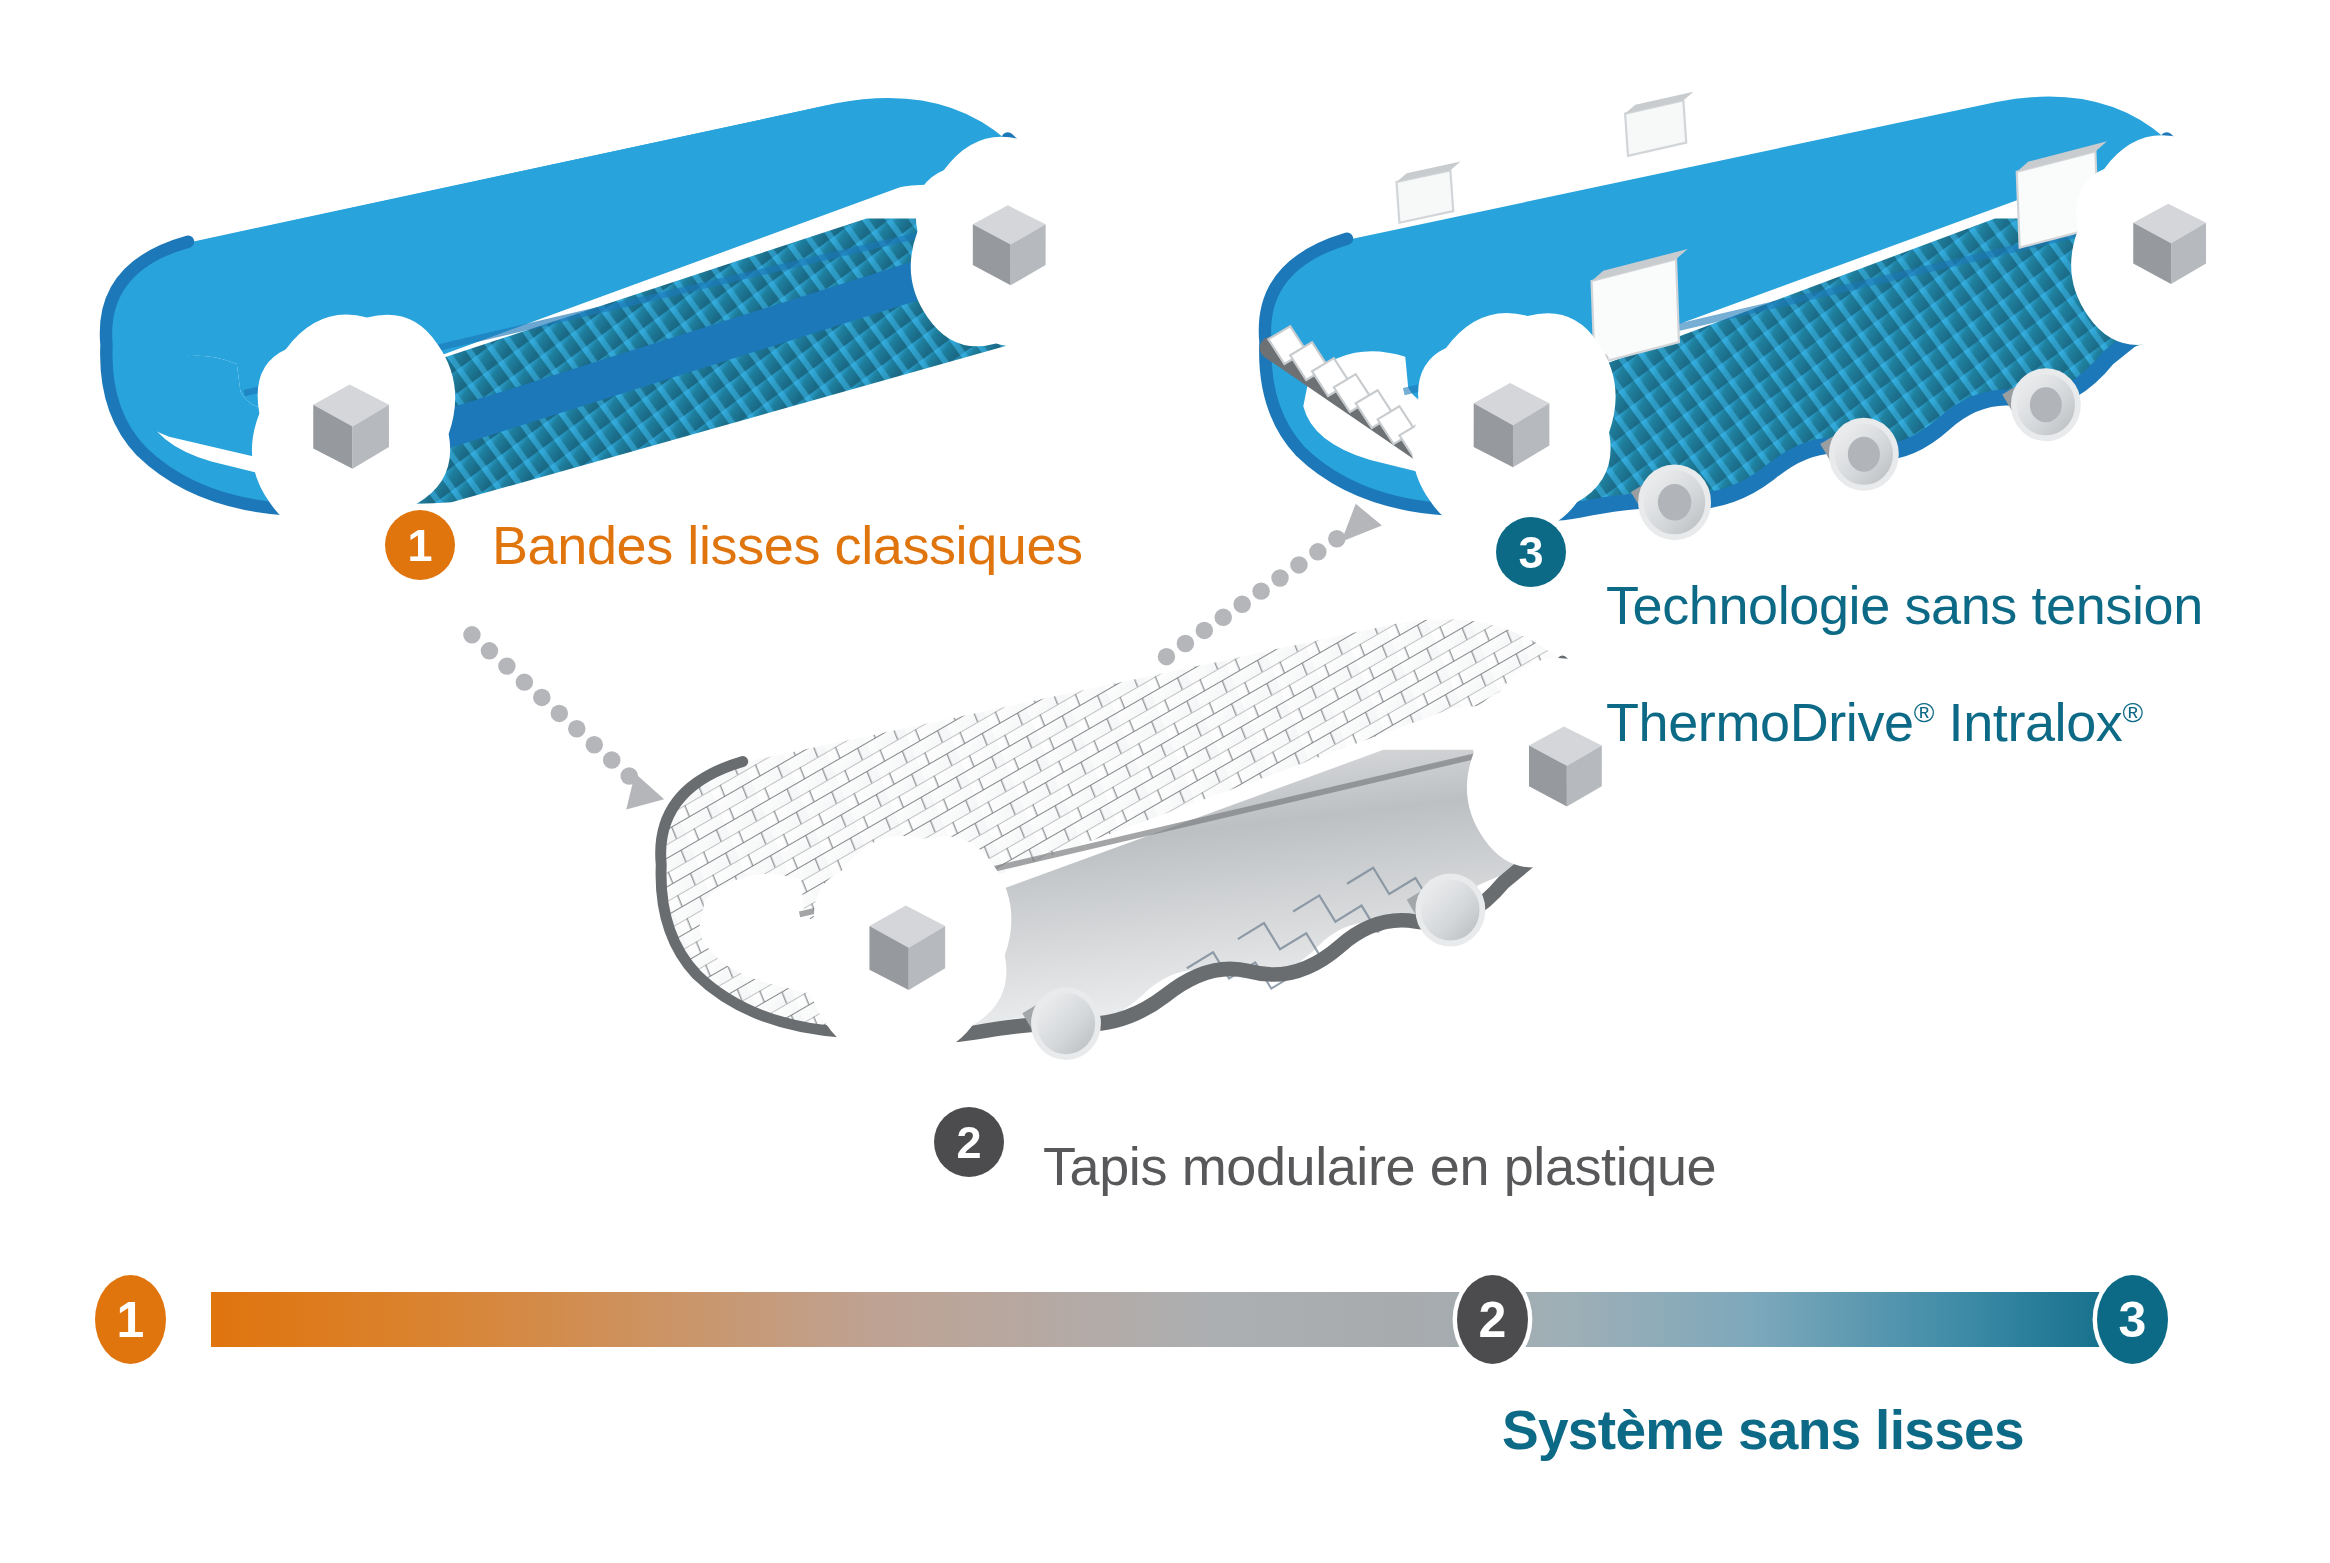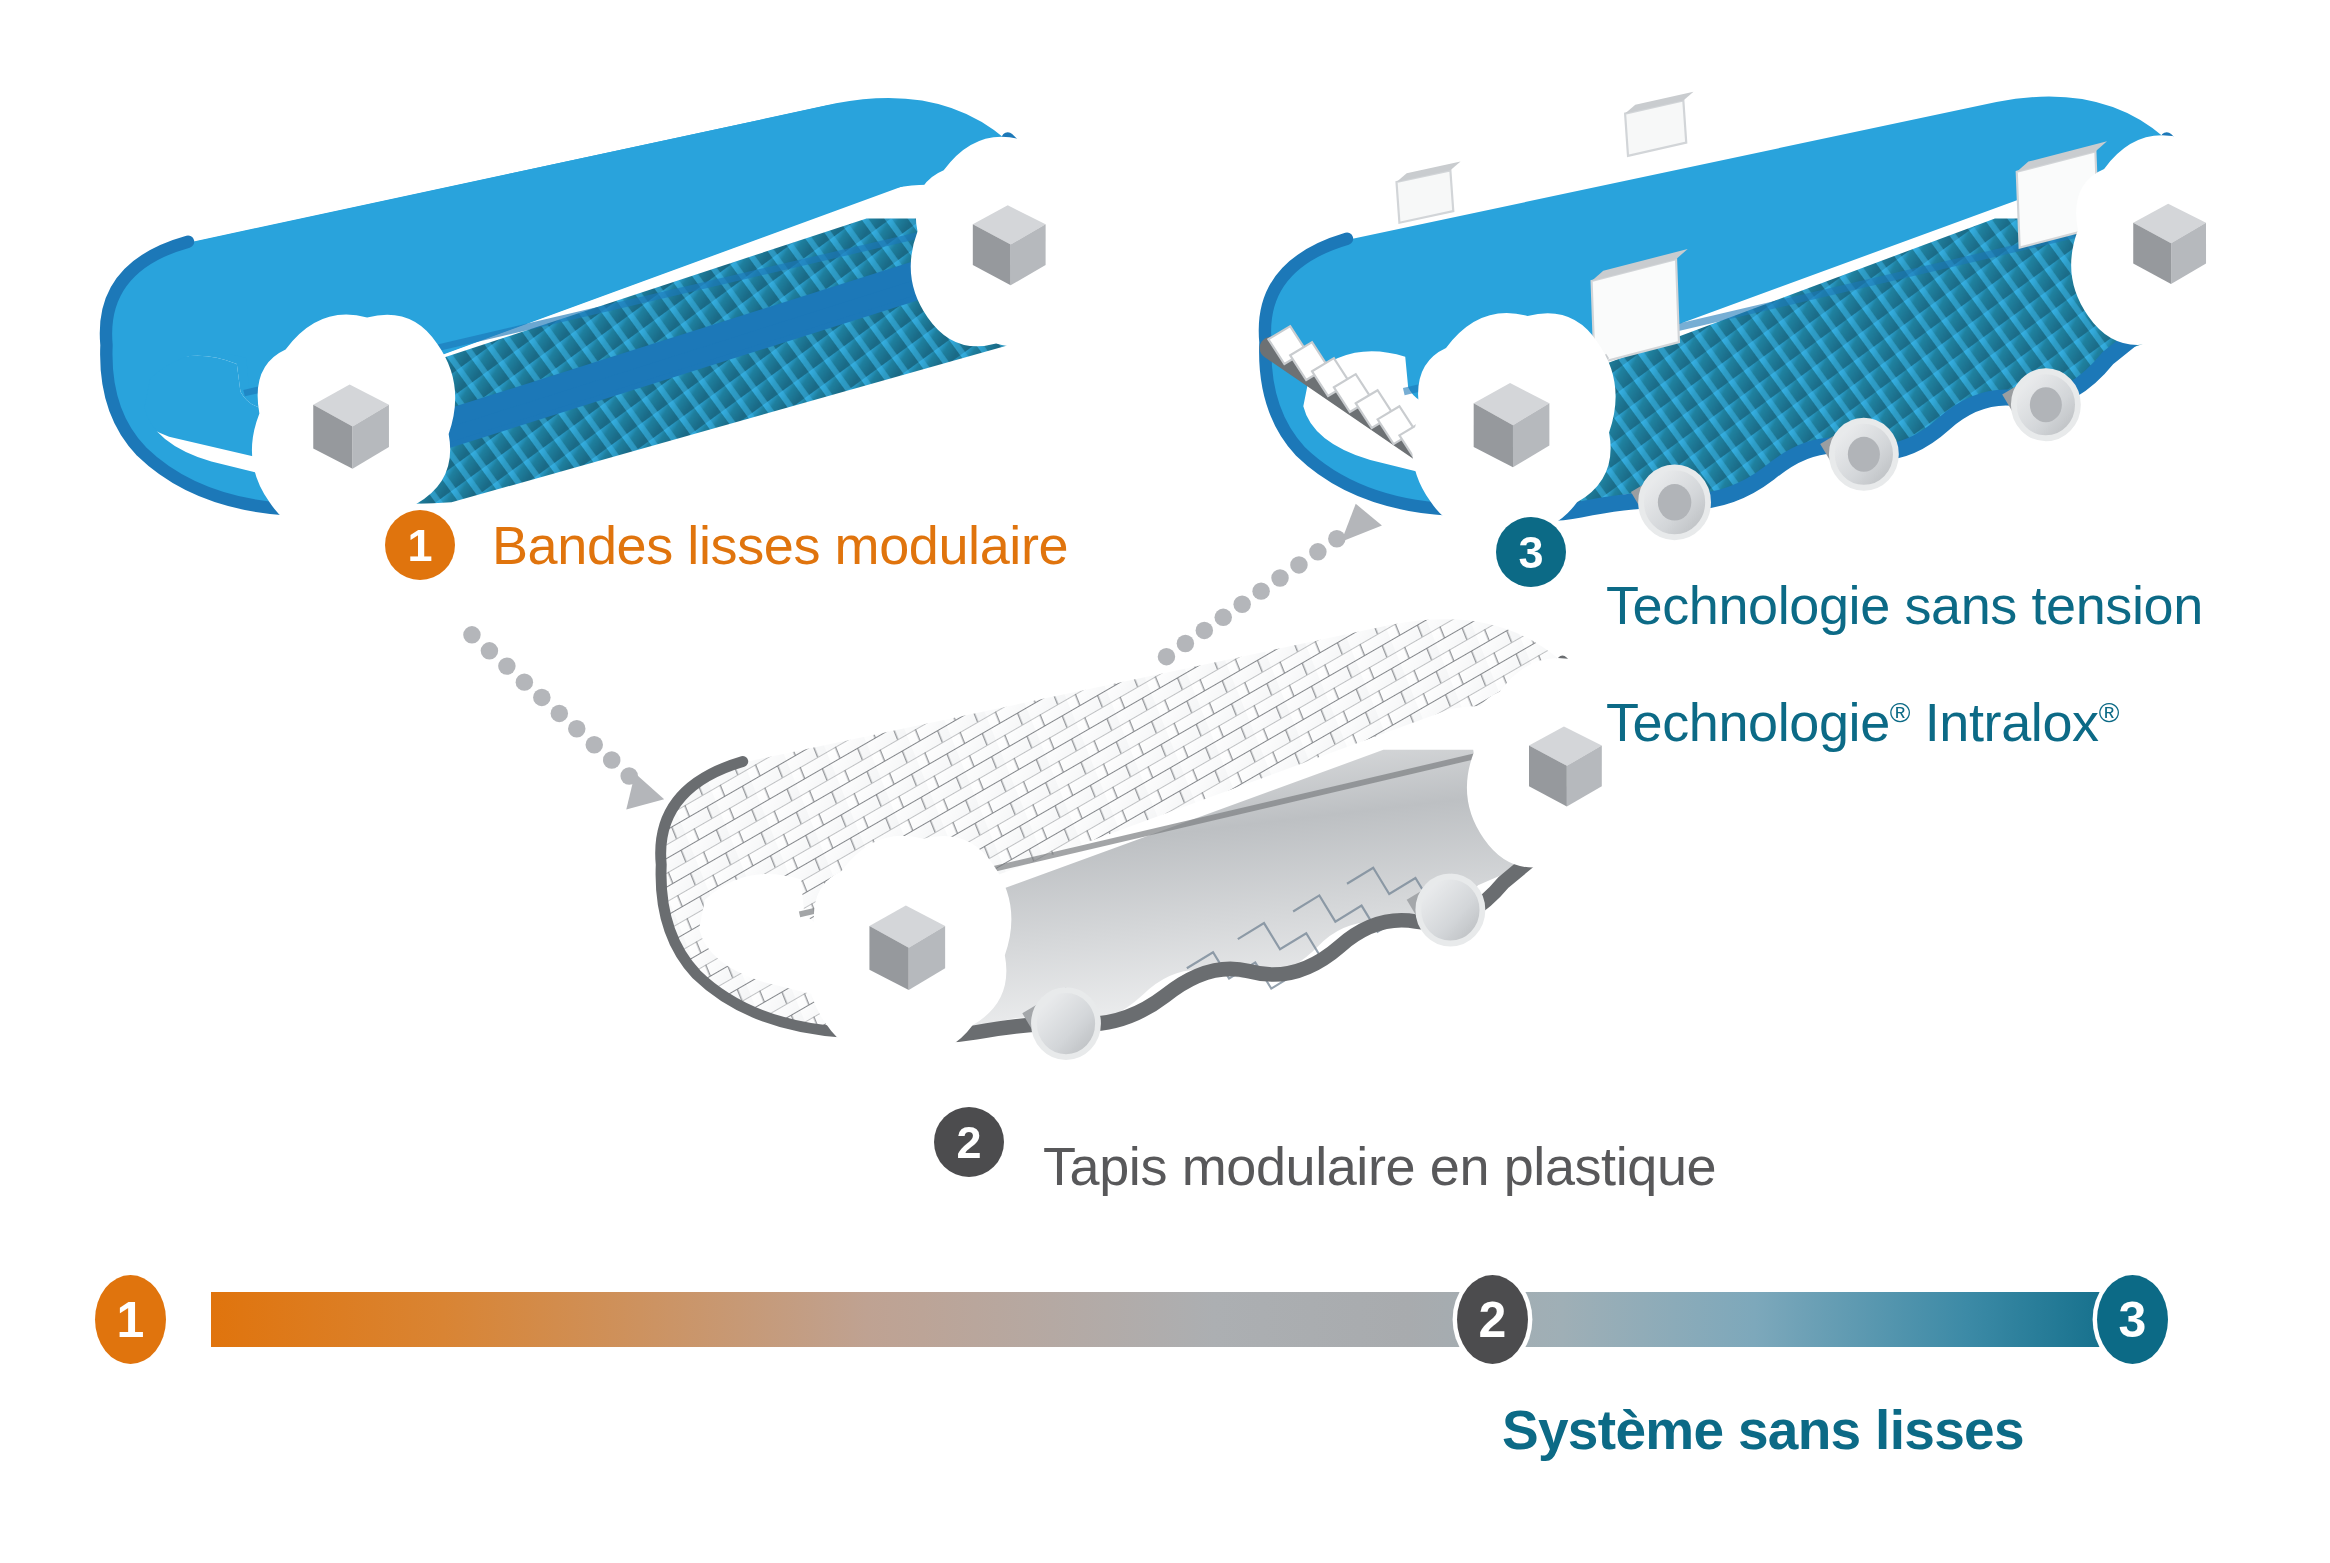--- a/index.html
+++ b/index.html
@@ -395,26 +395,26 @@
       <circle cx="1732" cy="812" r="12"></circle>
       <circle cx="1758" cy="794" r="12"></circle>
       <circle cx="1784" cy="776" r="12"></circle>
       <circle cx="1810" cy="758" r="12"></circle>
       <circle cx="1836" cy="740" r="12"></circle>
       <path d="M1842 744 L1862 692 L1898 722 Z"></path>
     </g>
   </svg>
 
   <div class="badge badge-caption badge-1" style="left:385px; top:510px;">1</div>
-  <div class="caption cap-orange" style="left:492px; top:516px;">Bandes lisses modulaire</div>
+  <div class="caption cap-orange" style="left:492px; top:516px;">Bandes lisses classiques</div>
 
   <div class="badge badge-caption badge-3" style="left:1496px; top:517px;">3</div>
   <div class="caption cap-teal" style="left:1606px; top:518px;">
     <div>Technologie sans tension</div>
-    <div><span>Technologie</span><sup>®</sup><span> Intralox</span><sup>®</sup></div>
+    <div><span>ThermoDrive</span><sup>®</sup><span> Intralox</span><sup>®</sup></div>
   </div>
 
   <div class="badge badge-caption badge-2" style="left:934px; top:1107px;">2</div>
   <div class="caption cap-gray" style="left:1043px; top:1113px;">Tapis modulaire en plastique</div>
 
   <div class="spectrum-bar"></div>
 
   <div class="bar-badge bar-badge-1">1</div>
   <div class="bar-badge bar-badge-2">2</div>
   <div class="bar-badge bar-badge-3">3</div>

